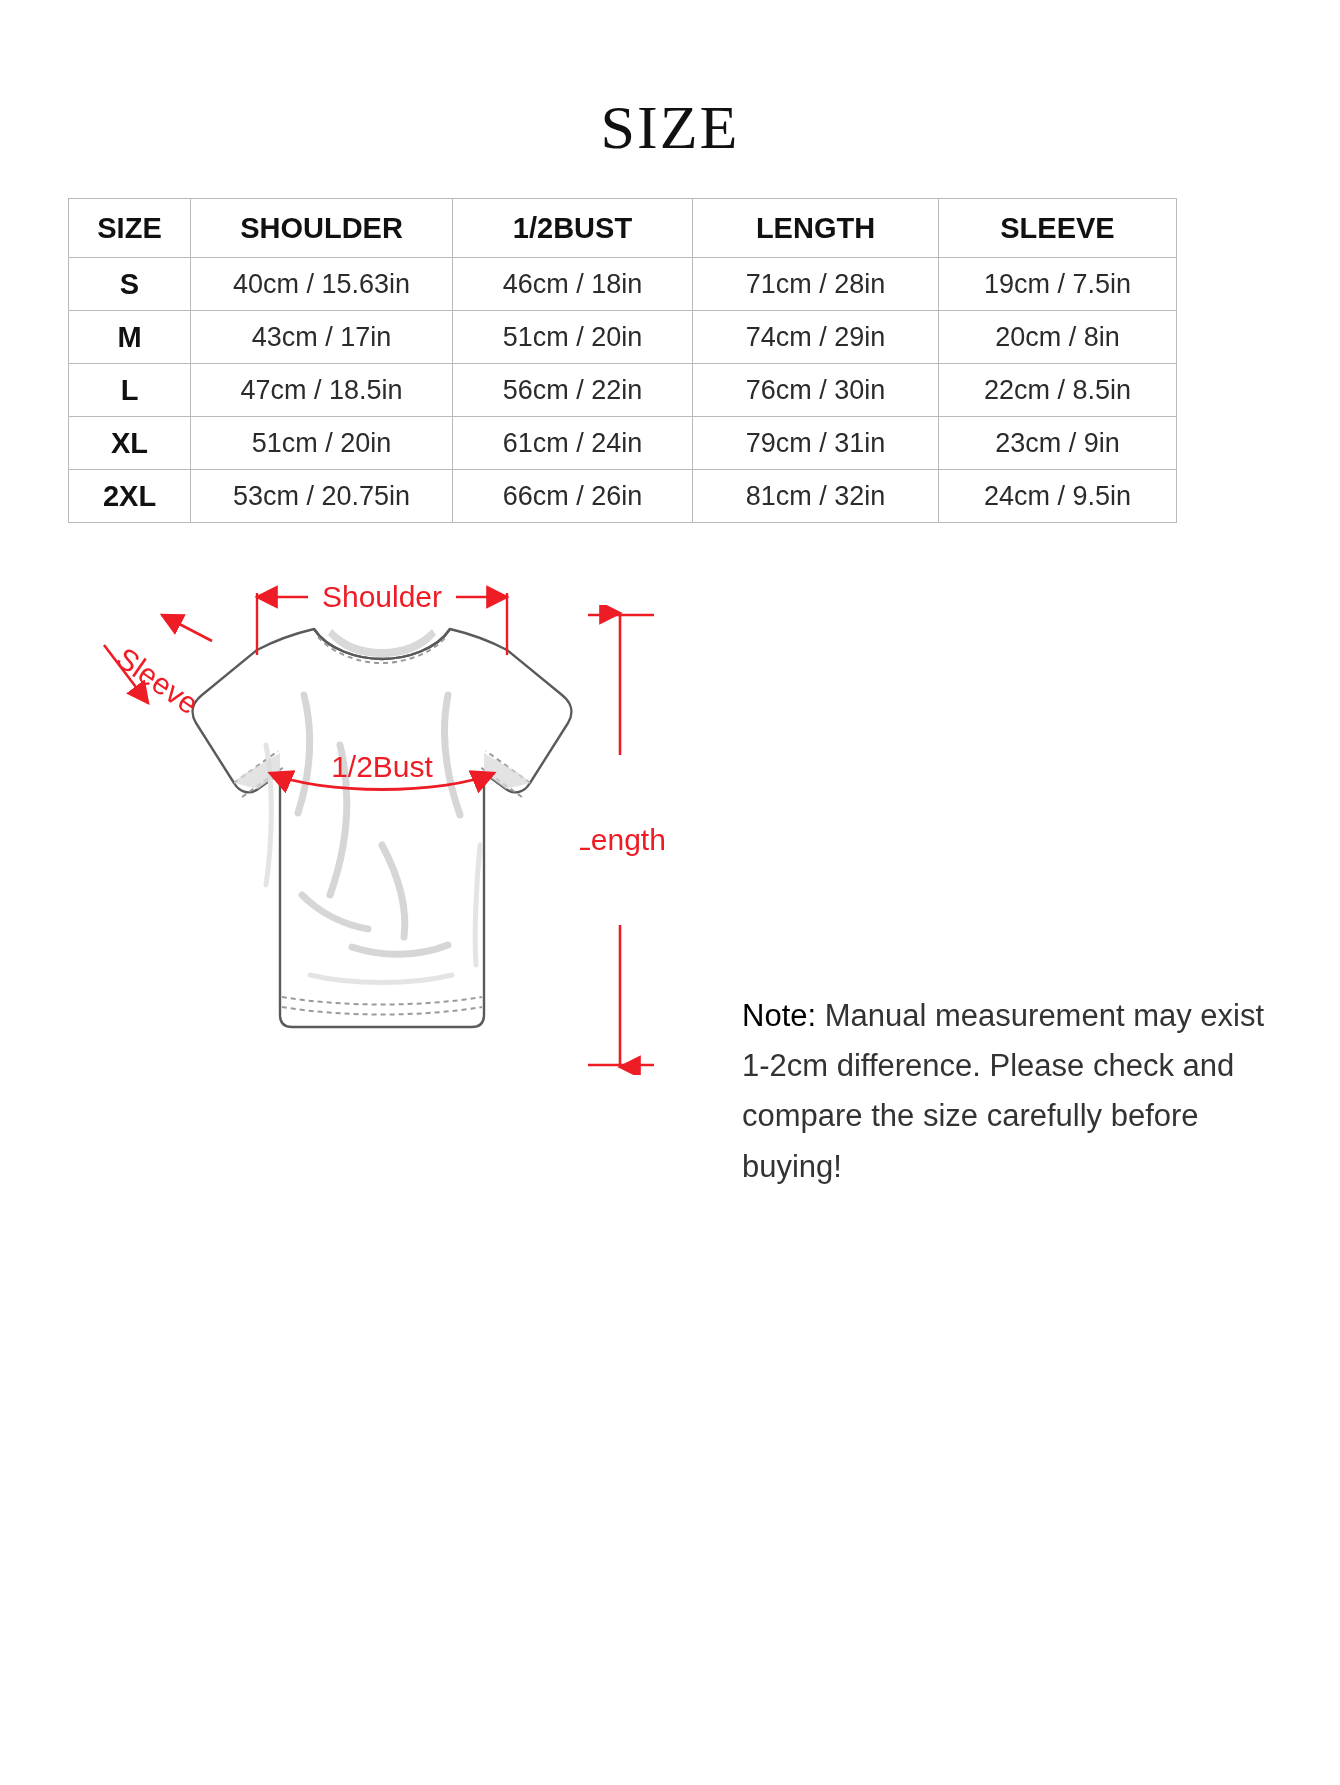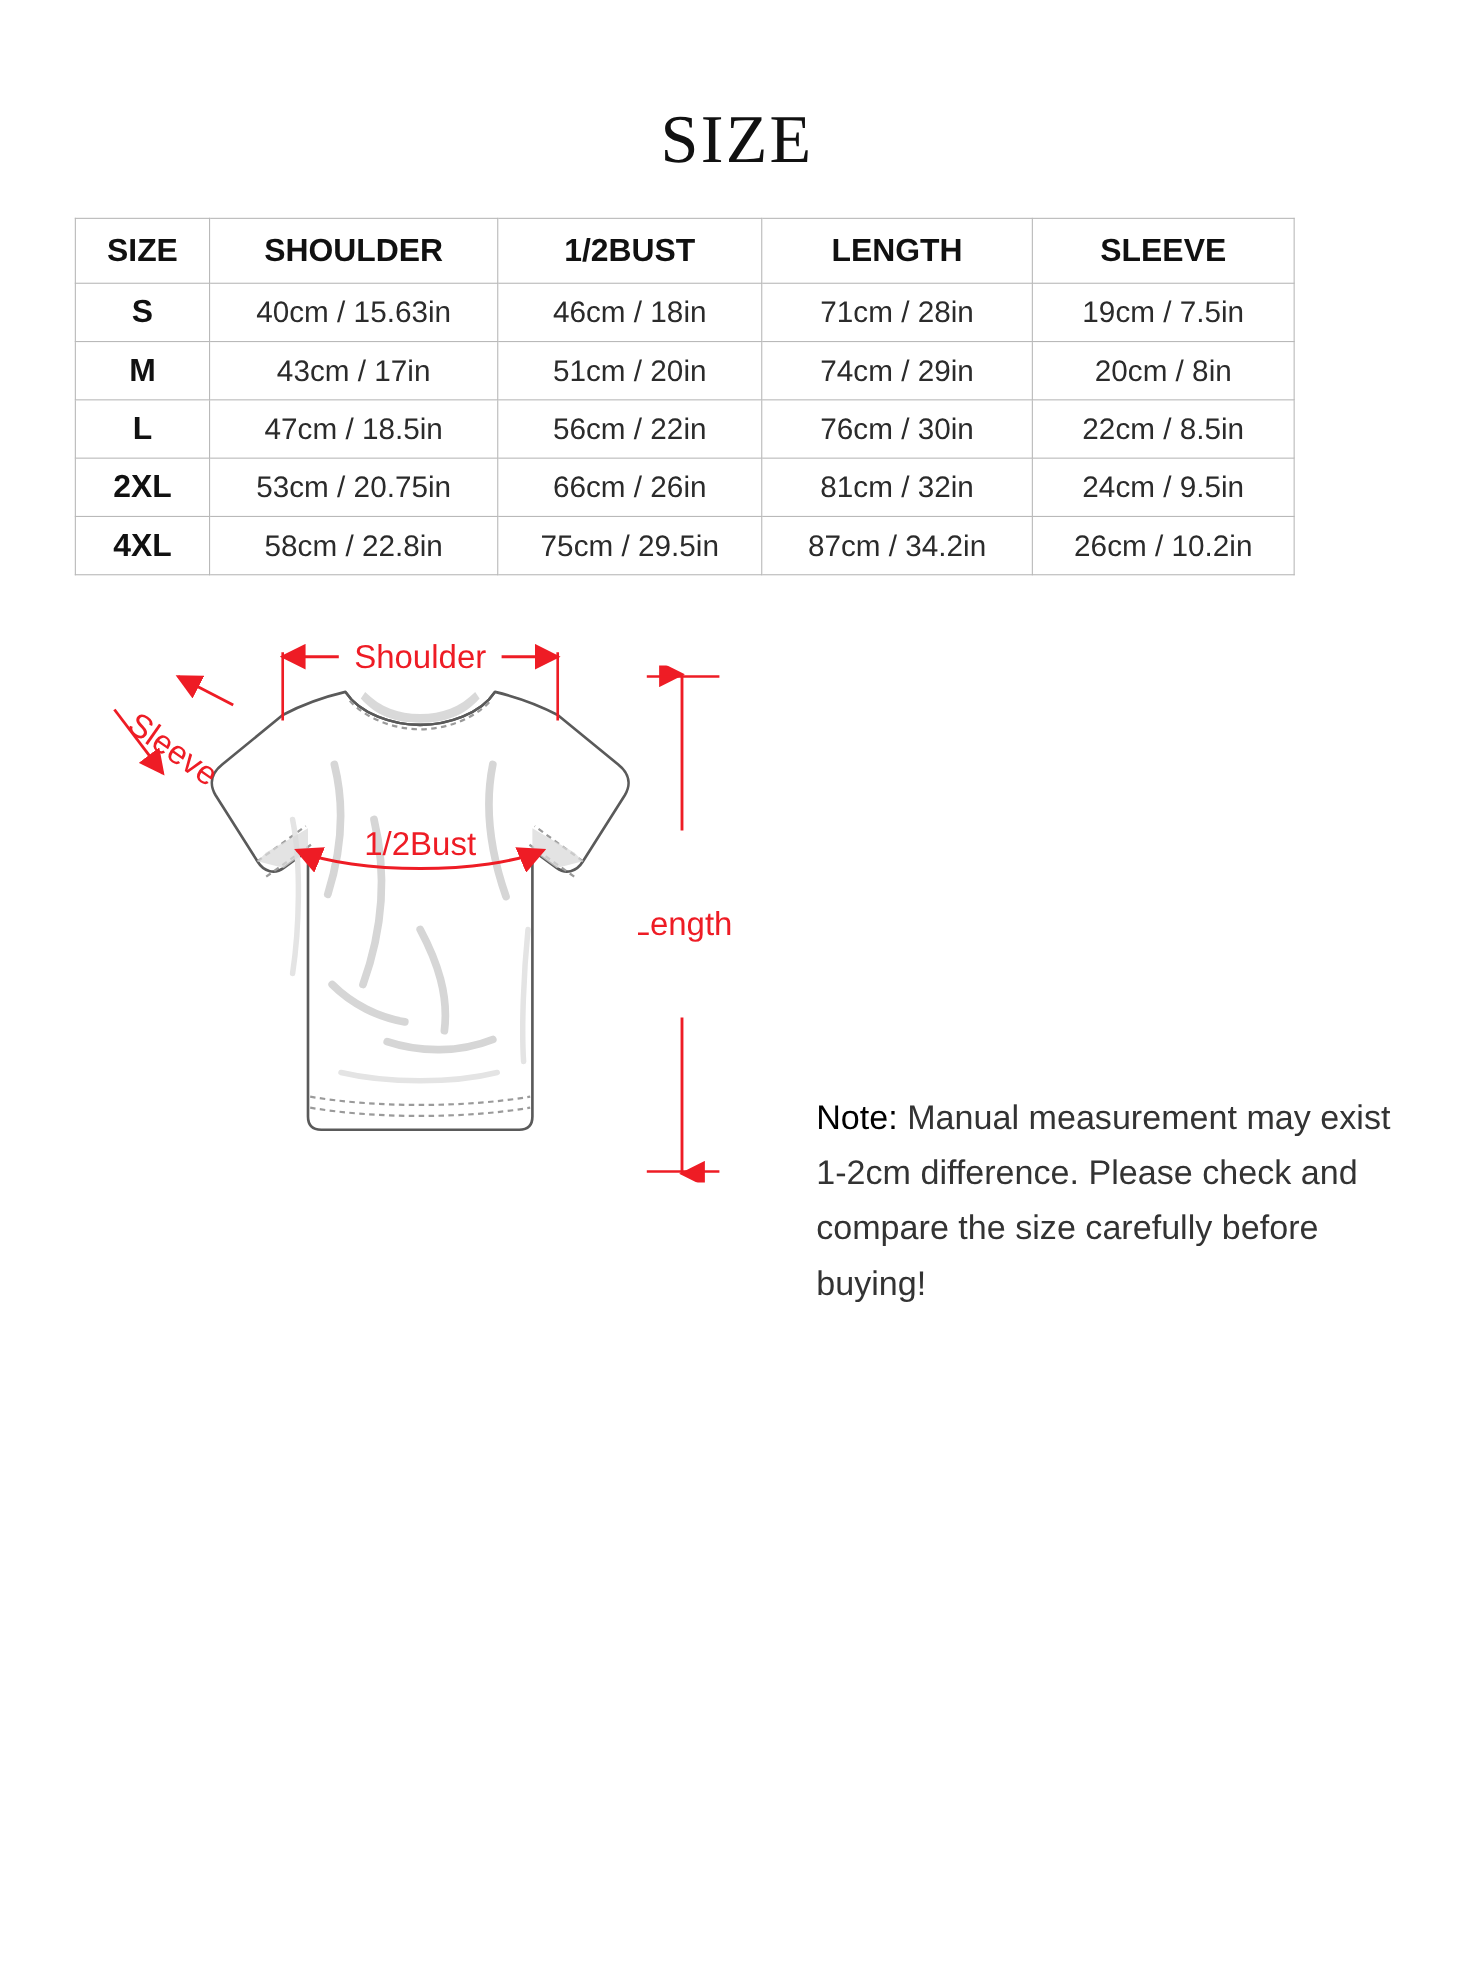--- a/index.html
+++ b/index.html
@@ -140,32 +140,32 @@
         <td>20cm / 8in</td>
       </tr>
       <tr>
         <td class="size-col">L</td>
         <td>47cm / 18.5in</td>
         <td>56cm / 22in</td>
         <td>76cm / 30in</td>
         <td>22cm / 8.5in</td>
       </tr>
       <tr>
+        <td class="size-col">XL</td>
+        <td>51cm / 20in</td>
+        <td>61cm / 24in</td>
+        <td>79cm / 31in</td>
+        <td>23cm / 9in</td>
+      </tr>
+      <tr>
         <td class="size-col">2XL</td>
         <td>53cm / 20.75in</td>
         <td>66cm / 26in</td>
         <td>81cm / 32in</td>
         <td>24cm / 9.5in</td>
-      </tr>
-      <tr>
-        <td class="size-col">4XL</td>
-        <td>58cm / 22.8in</td>
-        <td>75cm / 29.5in</td>
-        <td>87cm / 34.2in</td>
-        <td>26cm / 10.2in</td>
       </tr>
     </tbody>
   </table>
 </div>
 
 <div class="diagram-area">
 
   <svg class="tee-svg" viewBox="0 0 620 545">
     <defs>
       <marker id="arrR" markerWidth="9" markerHeight="9" refX="8" refY="4.5" orient="auto">

